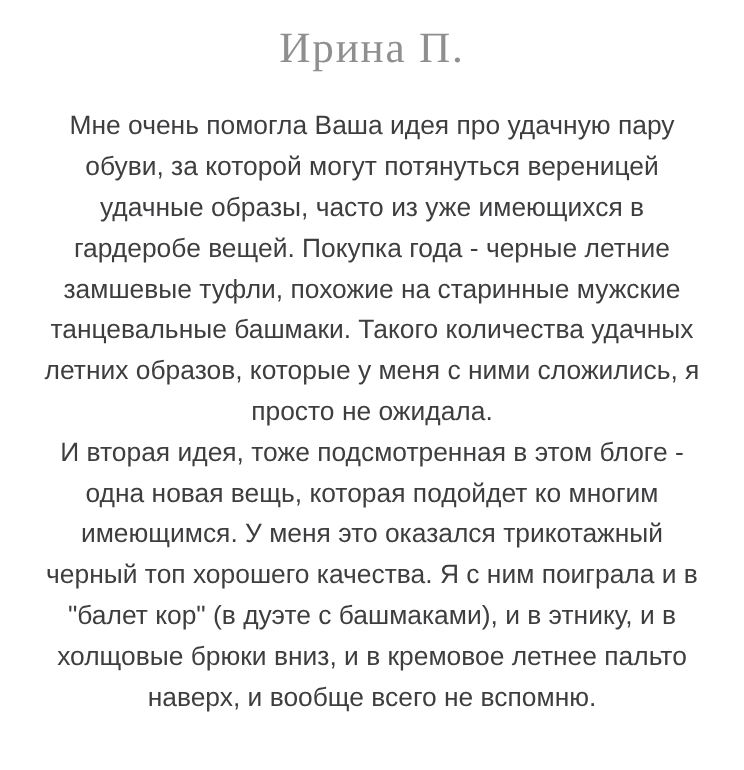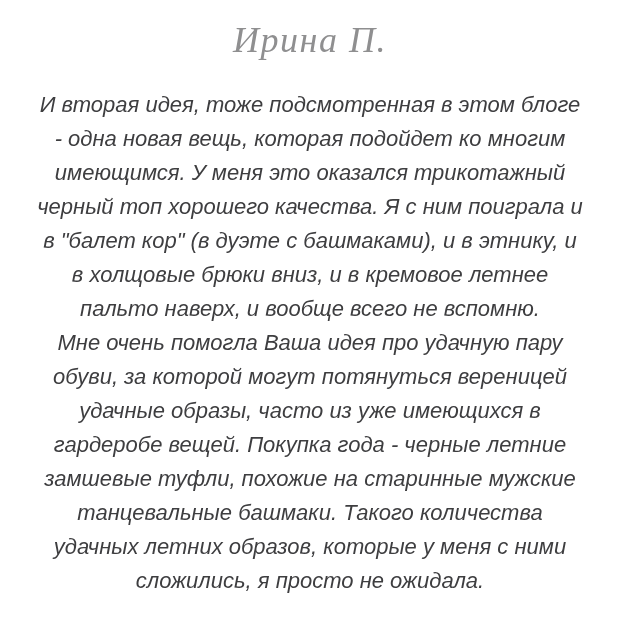--- a/index.html
+++ b/index.html
@@ -12,21 +12,20 @@
       height: 642px;
       overflow: hidden;
       font-family: "Liberation Sans", sans-serif;
     }
     .testimonial-card {
       width: 620px;
       height: 580px;
       background: #ffffff;
       box-sizing: border-box;
       padding-top: 18px;
-      font-style: italic;
     }
     .author-name {
       font-family: "Liberation Serif", "DejaVu Serif", serif;
       font-weight: 400;
       font-size: 36px;
       line-height: 44px;
       letter-spacing: 1.5px;
       color: #8f8f90;
       text-align: center;
       margin: 0 0 26px 0;
@@ -43,16 +42,16 @@
       margin: 0;
       padding: 0;
     }
   </style>
 </head>
 <body>
 
 <div class="testimonial-card">
   <h1 class="author-name">Ирина П.</h1>
   <div class="testimonial-text">
+    <p>Мне очень помогла Ваша идея про удачную пару обуви, за которой могут потянуться вереницей удачные образы, часто из уже имеющихся в гардеробе вещей. Покупка года - черные летние замшевые туфли, похожие на старинные мужские танцевальные башмаки. Такого количества удачных летних образов, которые у меня с ними сложились, я просто не ожидала.</p>
     <p>И вторая идея, тоже подсмотренная в этом блоге - одна новая вещь, которая подойдет ко многим имеющимся. У меня это оказался трикотажный черный топ хорошего качества. Я с ним поиграла и в "балет кор" (в дуэте с башмаками), и в этнику, и в холщовые брюки вниз, и в кремовое летнее пальто наверх, и вообще всего не вспомню.</p>
-    <p>Мне очень помогла Ваша идея про удачную пару обуви, за которой могут потянуться вереницей удачные образы, часто из уже имеющихся в гардеробе вещей. Покупка года - черные летние замшевые туфли, похожие на старинные мужские танцевальные башмаки. Такого количества удачных летних образов, которые у меня с ними сложились, я просто не ожидала.</p>
   </div>
 </div>
 
 </body></html>

